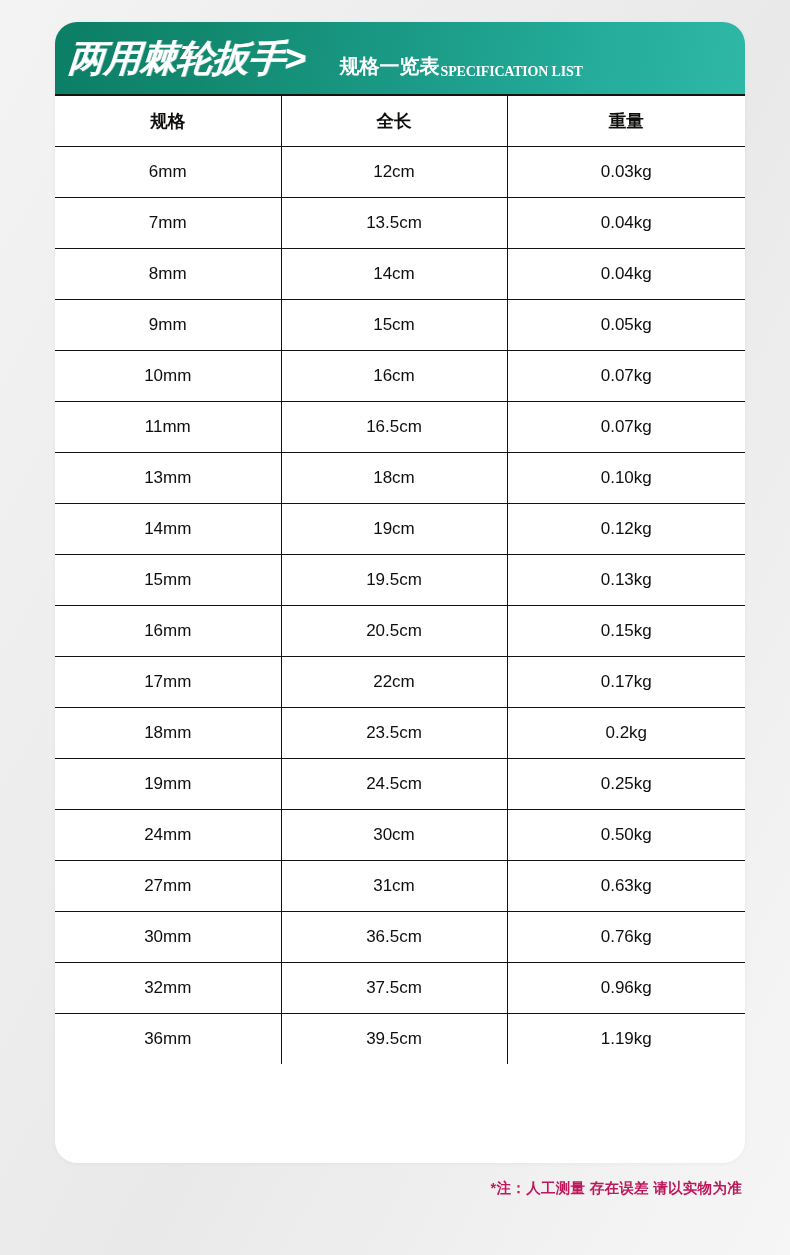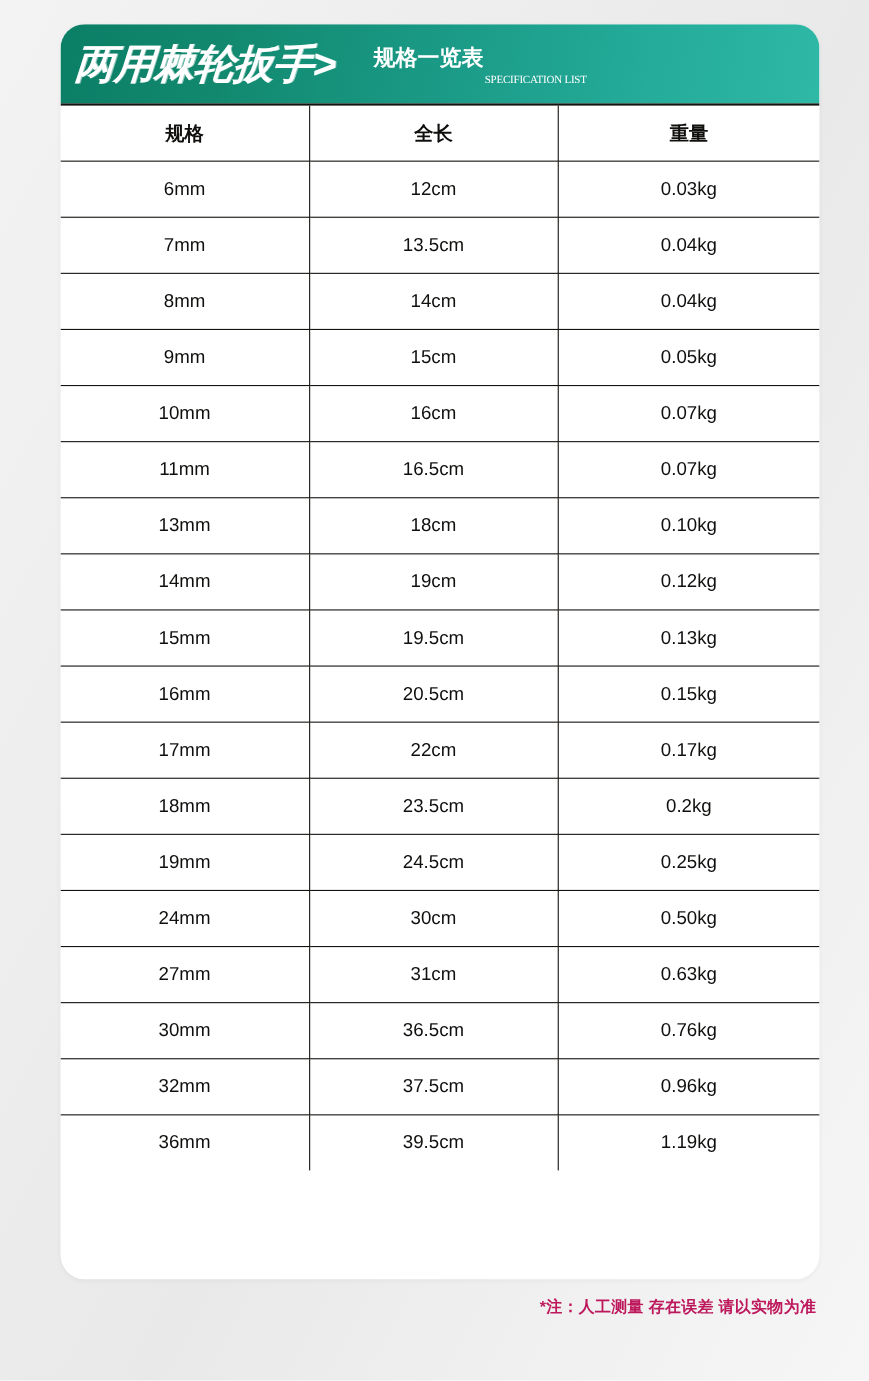--- a/index.html
+++ b/index.html
@@ -49,37 +49,37 @@
     font-style: italic;
     letter-spacing: -1px;
     line-height: 1;
     transform: skewX(-4deg);
     white-space: nowrap;
     text-shadow: 1px 0 0 rgba(255,255,255,0.55);
   }
 
   .title-sub-wrap {
     display: flex;
-    align-items: flex-start;
+    align-items: flex-end;
     margin-left: 35px;
     white-space: nowrap;
   }
 
   .title-sub-cn {
     color: #ffffff;
     font-size: 20px;
     font-weight: 700;
     letter-spacing: 0px;
   }
 
   .title-sub-en {
     color: #ffffff;
     font-family: "Liberation Serif", "DejaVu Serif", serif;
-    font-size: 10px;
-    font-weight: 400;
+    font-size: 14px;
+    font-weight: 700;
     letter-spacing: -0.2px;
     margin-left: 1px;
     margin-top: 28px;
   }
 
   
   table.spec-table {
     width: 100%;
     border-collapse: collapse;
     table-layout: fixed;

